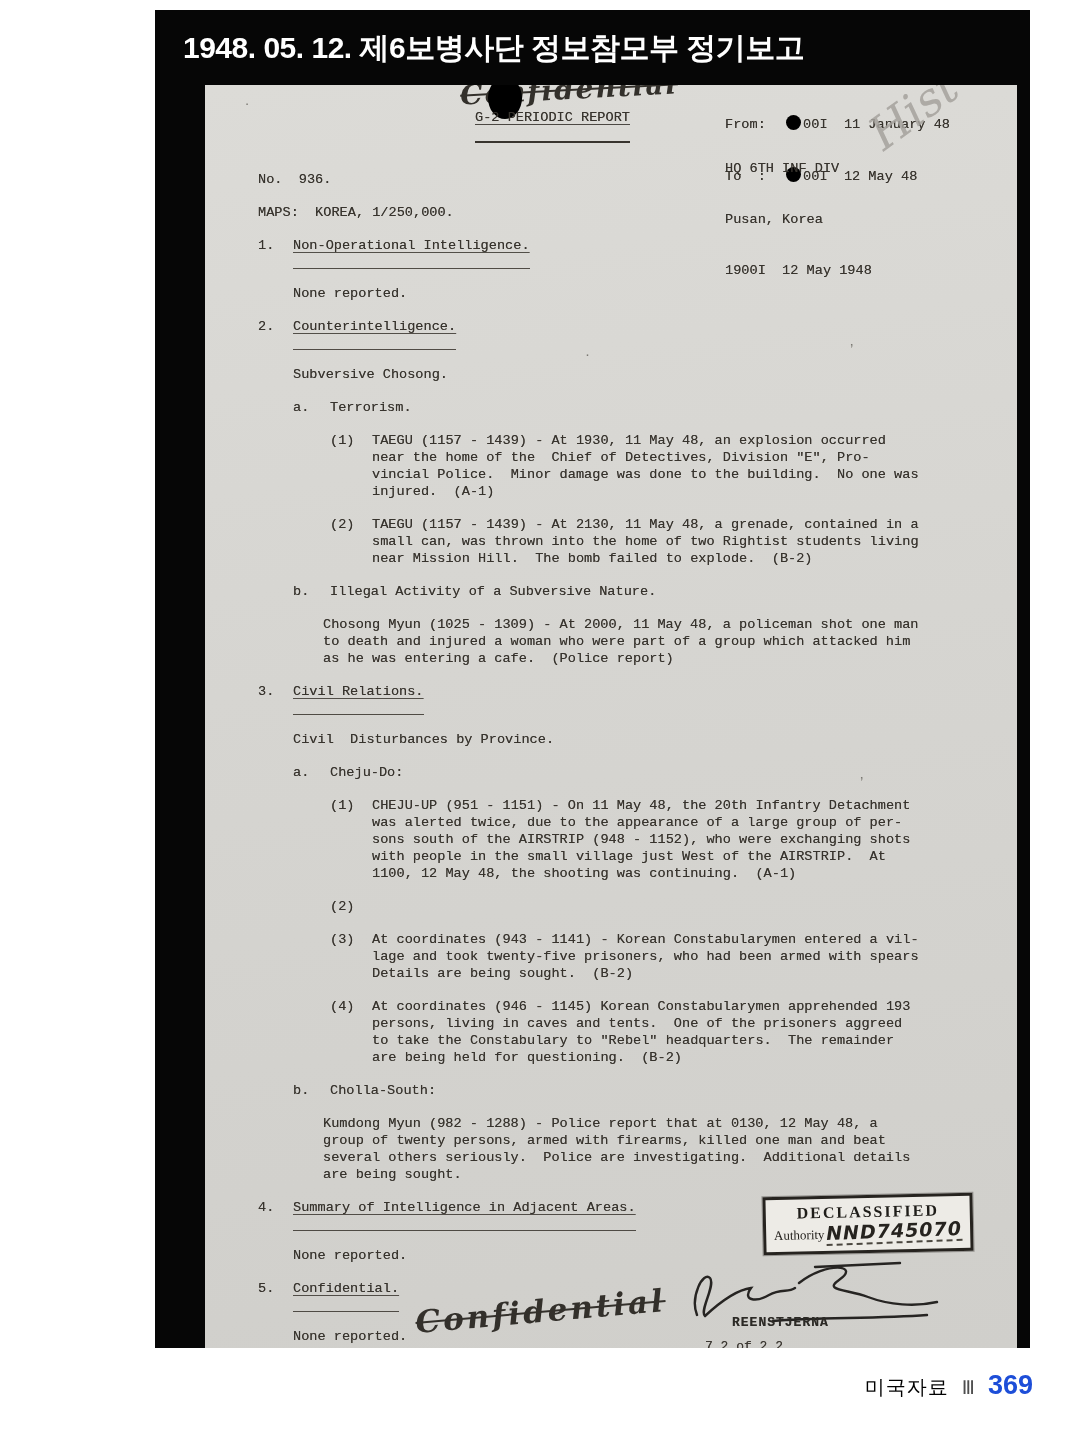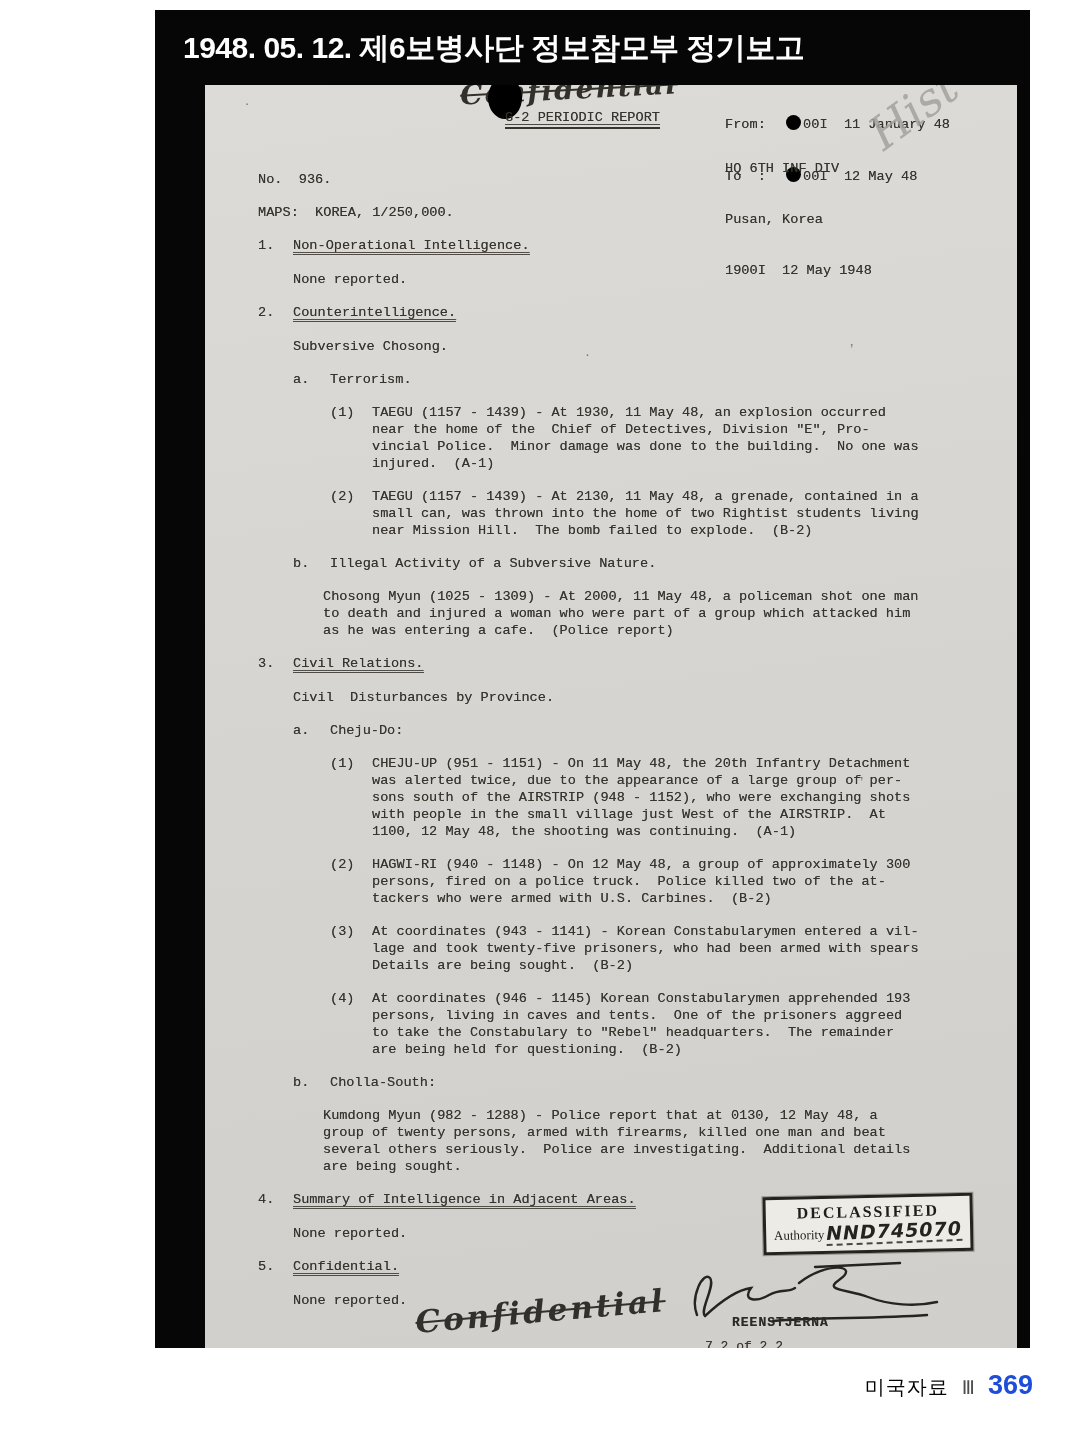--- a/index.html
+++ b/index.html
@@ -25,22 +25,22 @@
 
   
   .hw-conf { position:absolute; font-family:"DejaVu Serif",serif; font-style:italic;
              font-weight:bold; color:#33302b; text-decoration:line-through;
              text-decoration-thickness:2px; white-space:nowrap; }
   .hw-top { left:255px; top:-12px; font-size:28px; transform:rotate(-3deg); letter-spacing:2px; }
   .hw-bottom { left:210px; top:1208px; font-size:31px; transform:rotate(-5deg); letter-spacing:3px; }
   .blob { position:absolute; left:283px; top:-8px; width:34px; height:42px;
           background:#000; border-radius:50%; }
 
-  .report-title { position:absolute; left:300px; top:24px; white-space:nowrap;
-                  border-bottom:2px solid #38342e; padding-bottom:1px;
+  .report-title { position:absolute; left:270px; top:24px; white-space:nowrap;
+                  border-bottom:2px solid #38342e; padding-bottom:15px;
                   text-decoration:underline; text-underline-offset:3px;
                   text-decoration-color:rgba(56,52,46,.6); }
 
   .fromto { position:absolute; left:520px; top:-4px; white-space:pre; }
   .dot { display:inline-block; width:15px; height:15px; background:#000;
          border-radius:50%; vertical-align:-2px; margin:0 2px 0 4px; }
   .hq { position:absolute; left:520px; top:41px; white-space:pre; }
 
   .pencil { position:absolute; left:660px; top:-2px; font-family:"DejaVu Serif",serif;
             font-style:italic; font-size:46px; color:#a5a29d; transform:rotate(-36deg);
@@ -49,21 +49,21 @@
   
   .col { position:absolute; left:53px; top:86px; width:700px; }
   .blk { display:flex; margin-bottom:16px; }
   .blk .num { flex:0 0 auto; white-space:pre; }
   .h1 .num { width:35px; }
   .plain { margin-left:35px; }
   .h2 { margin-left:35px; } .h2 .num { width:37px; }
   .item { margin-left:72px; } .item .num { width:42px; }
   .para2 { margin-left:65px; }
   .txt { white-space:pre-wrap; }
-  .ul { border-bottom:1px solid rgba(55,50,44,.85); padding-bottom:0;
+  .ul { border-bottom:1px solid rgba(55,50,44,.85); padding-bottom:14px;
         text-decoration:underline; text-underline-offset:3px;
         text-decoration-color:rgba(55,50,44,.45); }
 
   
   .stamp { position:absolute; left:558px; top:1110px; width:210px; height:58px;
            background:#edebe6; border:3px solid #26231f; transform:rotate(-1.2deg);
            box-shadow:0 0 0 1px rgba(38,35,31,.35); padding-top:5px; }
   .stamp-l1 { text-align:center; font-family:"Liberation Serif",serif; font-weight:bold;
               font-size:16px; letter-spacing:2px; color:#1f1d19; }
   .stamp-l2 { text-align:center; font-family:"Liberation Serif",serif; font-size:13px;
@@ -176,23 +176,20 @@
           <div class="blk item">
             <span class="num">(1)</span>
             <span class="txt">CHEJU-UP (951 - 1151) - On 11 May 48, the 20th Infantry Detachment
 was alerted twice, due to the appearance of a large group of per-
 sons south of the AIRSTRIP (948 - 1152), who were exchanging shots
 with people in the small village just West of the AIRSTRIP.  At
 1100, 12 May 48, the shooting was continuing.  (A-1)</span>
           </div>
           <div class="blk item">
             <span class="num">(2)</span>
-            <span class="txt">HAGWI-RI (940 - 1148) - On 12 May 48, a group of approximately 300
-persons, fired on a police truck.  Police killed two of the at-
-tackers who were armed with U.S. Carbines.  (B-2)</span>
           </div>
           <div class="blk item">
             <span class="num">(3)</span>
             <span class="txt">At coordinates (943 - 1141) - Korean Constabularymen entered a vil-
 lage and took twenty-five prisoners, who had been armed with spears
 Details are being sought.  (B-2)</span>
           </div>
           <div class="blk item">
             <span class="num">(4)</span>
             <span class="txt">At coordinates (946 - 1145) Korean Constabularymen apprehended 193

